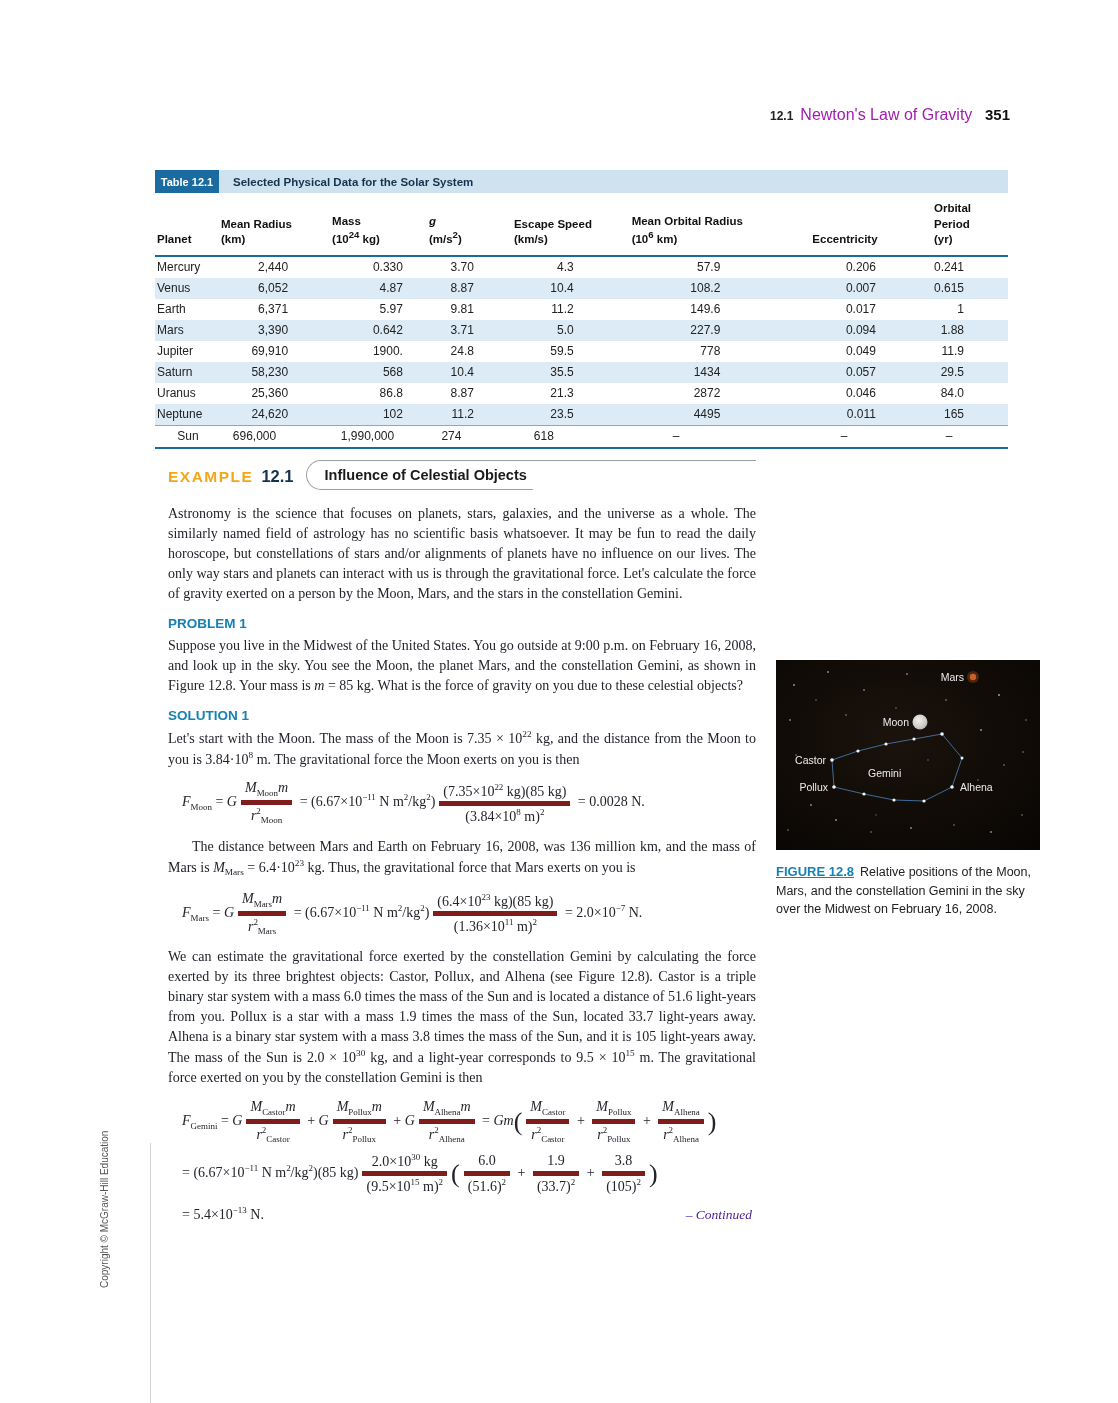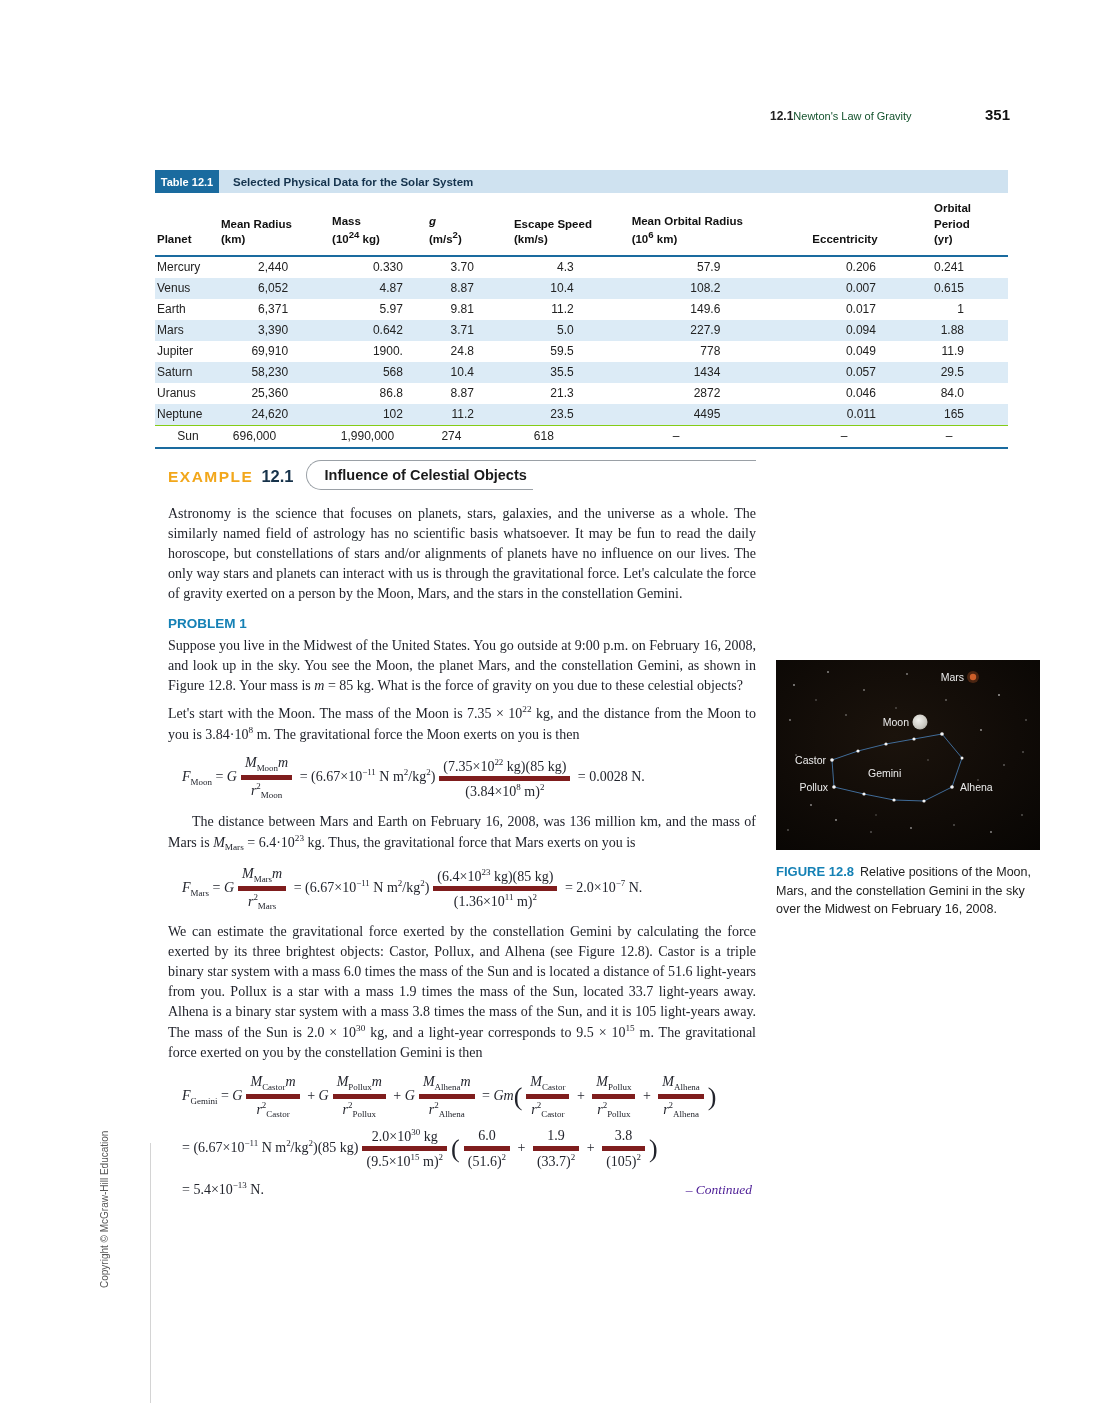--- a/index.html
+++ b/index.html
@@ -6,21 +6,21 @@
   .page {
     position:relative; width:1118px; height:1403px; margin:0 auto;
     background:#ffffff; overflow:hidden;
     font-family:"Liberation Serif", serif; color:#22242c;
   }
 
   
   .runhead { position:absolute; top:106px; left:770px; width:240px;
     display:flex; align-items:baseline; font-family:"Liberation Sans", sans-serif; }
   .runhead .sec { font-weight:bold; font-size:12px; color:#222; }
-  .runhead .ttl { font-size:11px; color:#14532d; }
+  .runhead .ttl { font-size:16px; margin-left:7px; color:#a21caf; }
   .runhead .pg  { margin-left:auto; font-weight:bold; font-size:15px; color:#111; }
 
   
   .tablewrap { position:absolute; top:170px; left:155px; width:853px;
     font-family:"Liberation Sans", sans-serif; }
   .table-tabs { display:flex; height:23px; }
   .table-tab { background:#1a6b9f; color:#fff; font-size:11px; font-weight:bold;
     width:64px; display:flex; align-items:center; justify-content:center; }
   .table-titlebar { flex:1; background:#cfe2f0; color:#15334d; font-size:11.5px;
     font-weight:bold; display:flex; align-items:center; padding-left:14px; }
@@ -74,21 +74,21 @@
   .eqrow { display:flex; align-items:baseline; }
   .eq-indent { }
   .continued { margin-left:auto; margin-right:4px; font-style:italic; font-size:13.5px; color:#4c1d95;
     white-space:nowrap; }
 
   
   .figcol { position:absolute; top:660px; left:776px; width:264px;
     font-family:"Liberation Sans", sans-serif; }
   .figimg { display:block; }
   .figcap { margin-top:13px; font-size:12.5px; line-height:1.45; color:#222; }
-  .figlabel { color:#1581b5; font-weight:bold; font-size:13px; margin-right:6px; }
+  .figlabel { color:#1581b5; font-weight:bold; font-size:13px; margin-right:6px;text-decoration:underline; }
 
   .copyright { position:absolute; left:99px; top:1288px; transform:rotate(-90deg);
     transform-origin:0 0; font-family:"Liberation Sans", sans-serif; font-size:10px;
     color:#555; white-space:nowrap; }
   .vrule { position:absolute; left:150px; top:1143px; width:1px; height:260px; background:#d4d4d4; }
 
   svg text { font-family:"Liberation Sans", sans-serif; }
 </style>
 </head>
 <body>
@@ -227,20 +227,21 @@
       <span class="ex-num">12.1</span>
       <span class="ex-pill">Influence of Celestial Objects</span>
       <span class="ex-line"></span>
     </div>
 
     <p class="para">Astronomy is the science that focuses on planets, stars, galaxies, and the universe as a whole. The similarly named field of astrology has no scientific basis whatsoever. It may be fun to read the daily horoscope, but constellations of stars and/or alignments of planets have no influence on our lives. The only way stars and planets can interact with us is through the gravitational force. Let's calculate the force of gravity exerted on a person by the Moon, Mars, and the stars in the constellation Gemini.</p>
 
     <div class="subhead">PROBLEM 1</div>
     <p class="para">Suppose you live in the Midwest of the United States. You go outside at 9:00 p.m. on February 16, 2008, and look up in the sky. You see the Moon, the planet Mars, and the constellation Gemini, as shown in Figure 12.8. Your mass is <i>m</i> = 85 kg. What is the force of gravity on you due to these celestial objects?</p>
 
+    <div class="subhead">SOLUTION 1</div>
     <p class="para">Let's start with the Moon. The mass of the Moon is 7.35 × 10<sup>22</sup> kg, and the distance from the Moon to you is 3.84·10<sup>8</sup> m. The gravitational force the Moon exerts on you is then</p>
 
     <div class="equation"><i>F</i><sub>Moon</sub> = <i>G</i><span class="frac"><span class="fnum"><i>M</i><sub>Moon</sub><i>m</i></span><span class="fden"><i>r</i><sup>2</sup><sub>Moon</sub></span></span> = (6.67×10<sup>−11</sup> N m<sup>2</sup>/kg<sup>2</sup>)<span class="frac"><span class="fnum">(7.35×10<sup>22</sup> kg)(85 kg)</span><span class="fden">(3.84×10<sup>8</sup> m)<sup>2</sup></span></span> = 0.0028 N.</div>
 
     <p class="para indent">The distance between Mars and Earth on February 16, 2008, was 136 million km, and the mass of Mars is <i>M</i><sub>Mars</sub> = 6.4·10<sup>23</sup> kg. Thus, the gravitational force that Mars exerts on you is</p>
 
     <div class="equation"><i>F</i><sub>Mars</sub> = <i>G</i><span class="frac"><span class="fnum"><i>M</i><sub>Mars</sub><i>m</i></span><span class="fden"><i>r</i><sup>2</sup><sub>Mars</sub></span></span> = (6.67×10<sup>−11</sup> N m<sup>2</sup>/kg<sup>2</sup>)<span class="frac"><span class="fnum">(6.4×10<sup>23</sup> kg)(85 kg)</span><span class="fden">(1.36×10<sup>11</sup> m)<sup>2</sup></span></span> = 2.0×10<sup>−7</sup> N.</div>
 
     <p class="para">We can estimate the gravitational force exerted by the constellation Gemini by calculating the force exerted by its three brightest objects: Castor, Pollux, and Alhena (see Figure 12.8). Castor is a triple binary star system with a mass 6.0 times the mass of the Sun and is located a distance of 51.6 light-years from you. Pollux is a star with a mass 1.9 times the mass of the Sun, located 33.7 light-years away. Alhena is a binary star system with a mass 3.8 times the mass of the Sun, and it is 105 light-years away. The mass of the Sun is 2.0 × 10<sup>30</sup> kg, and a light-year corresponds to 9.5 × 10<sup>15</sup> m. The gravitational force exerted on you by the constellation Gemini is then</p>
 

